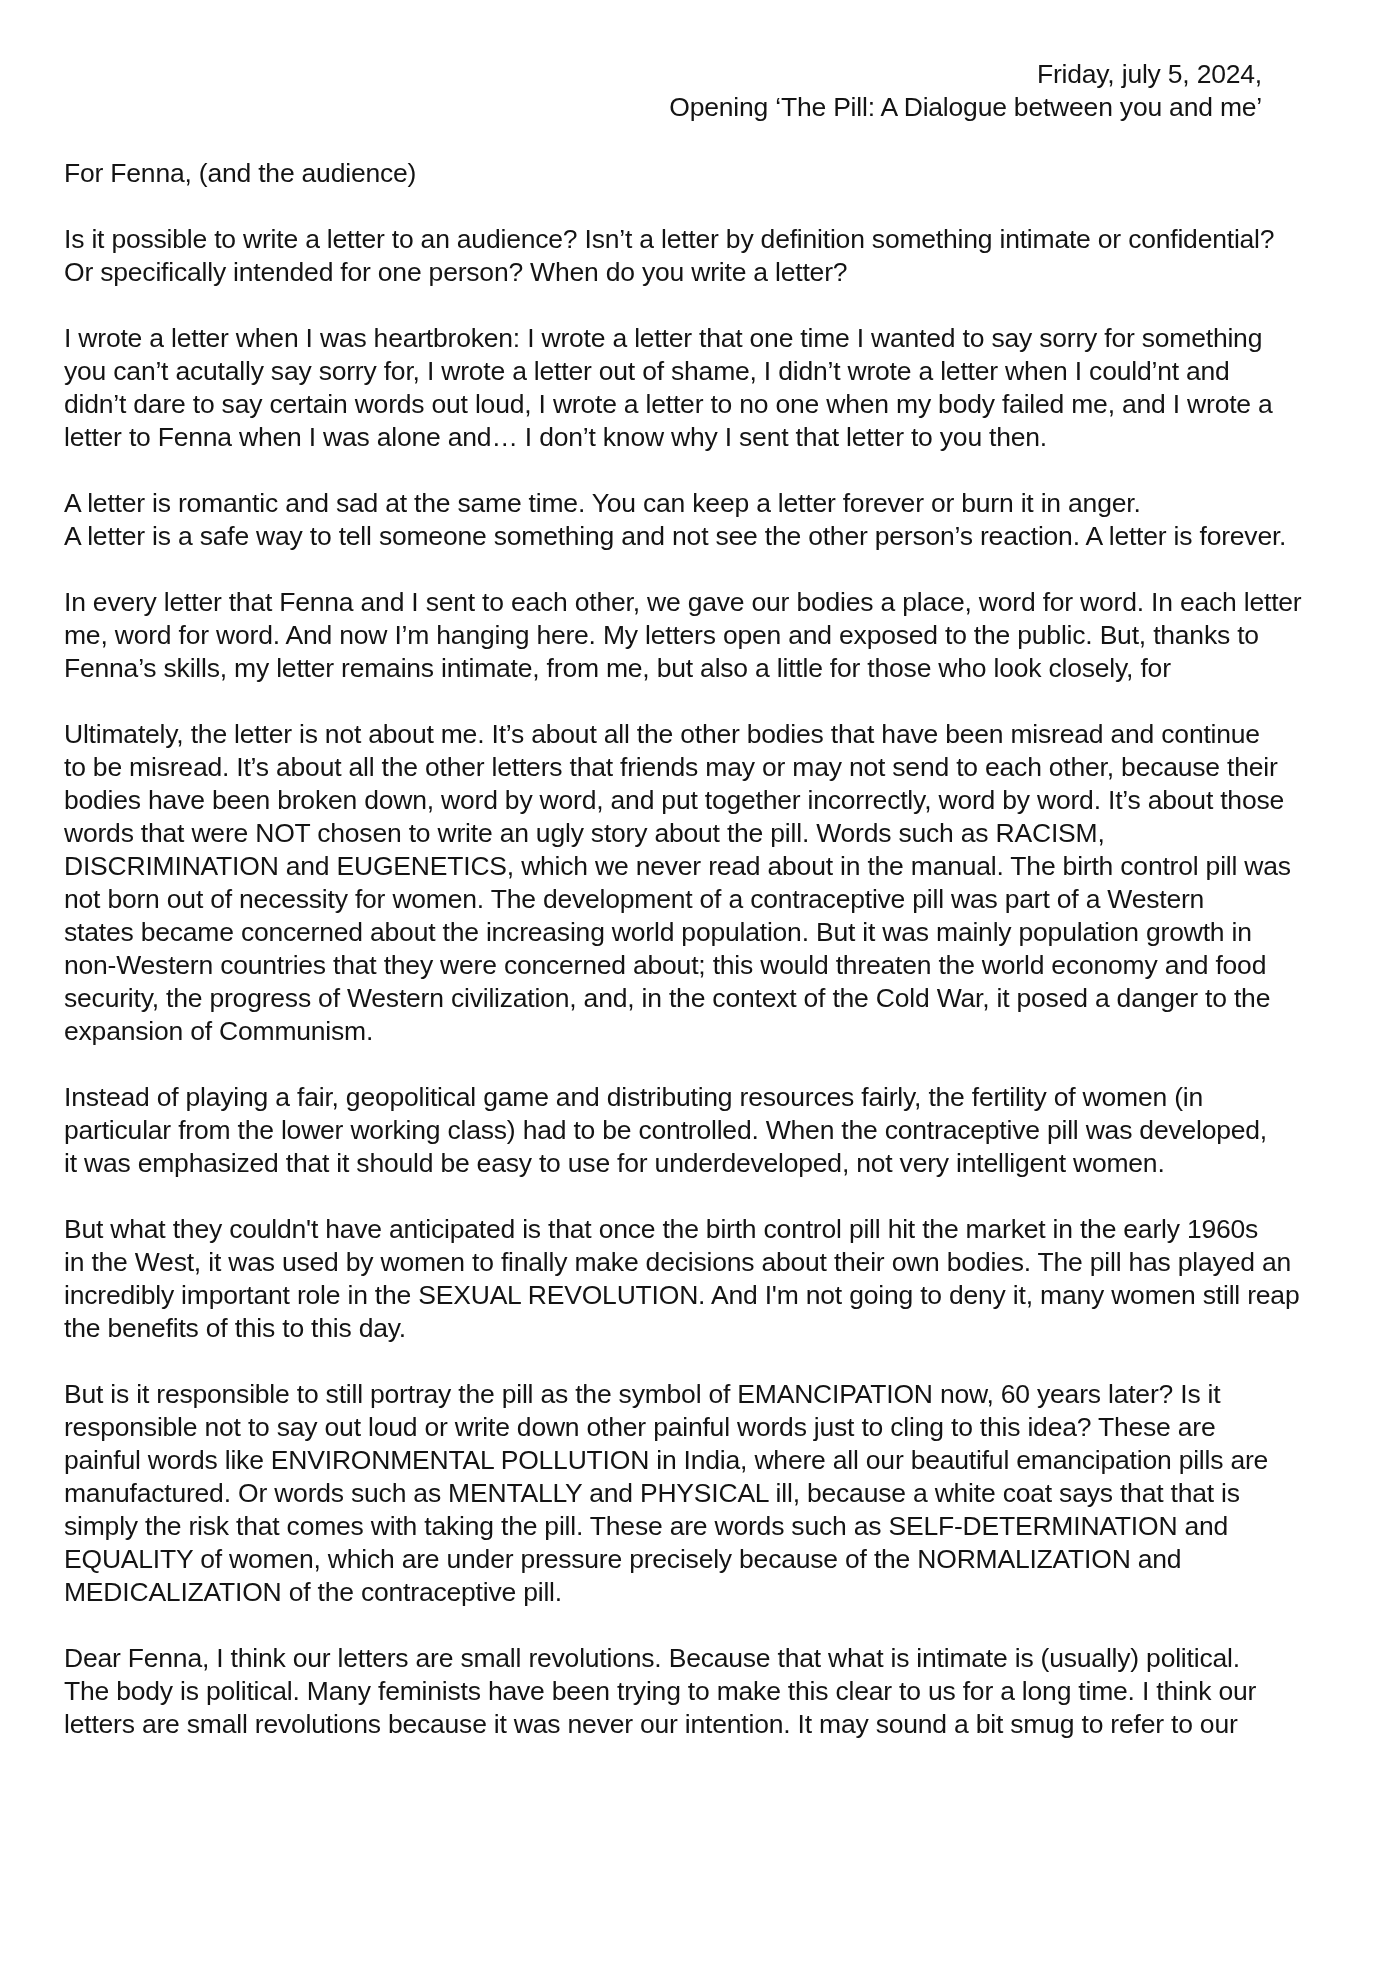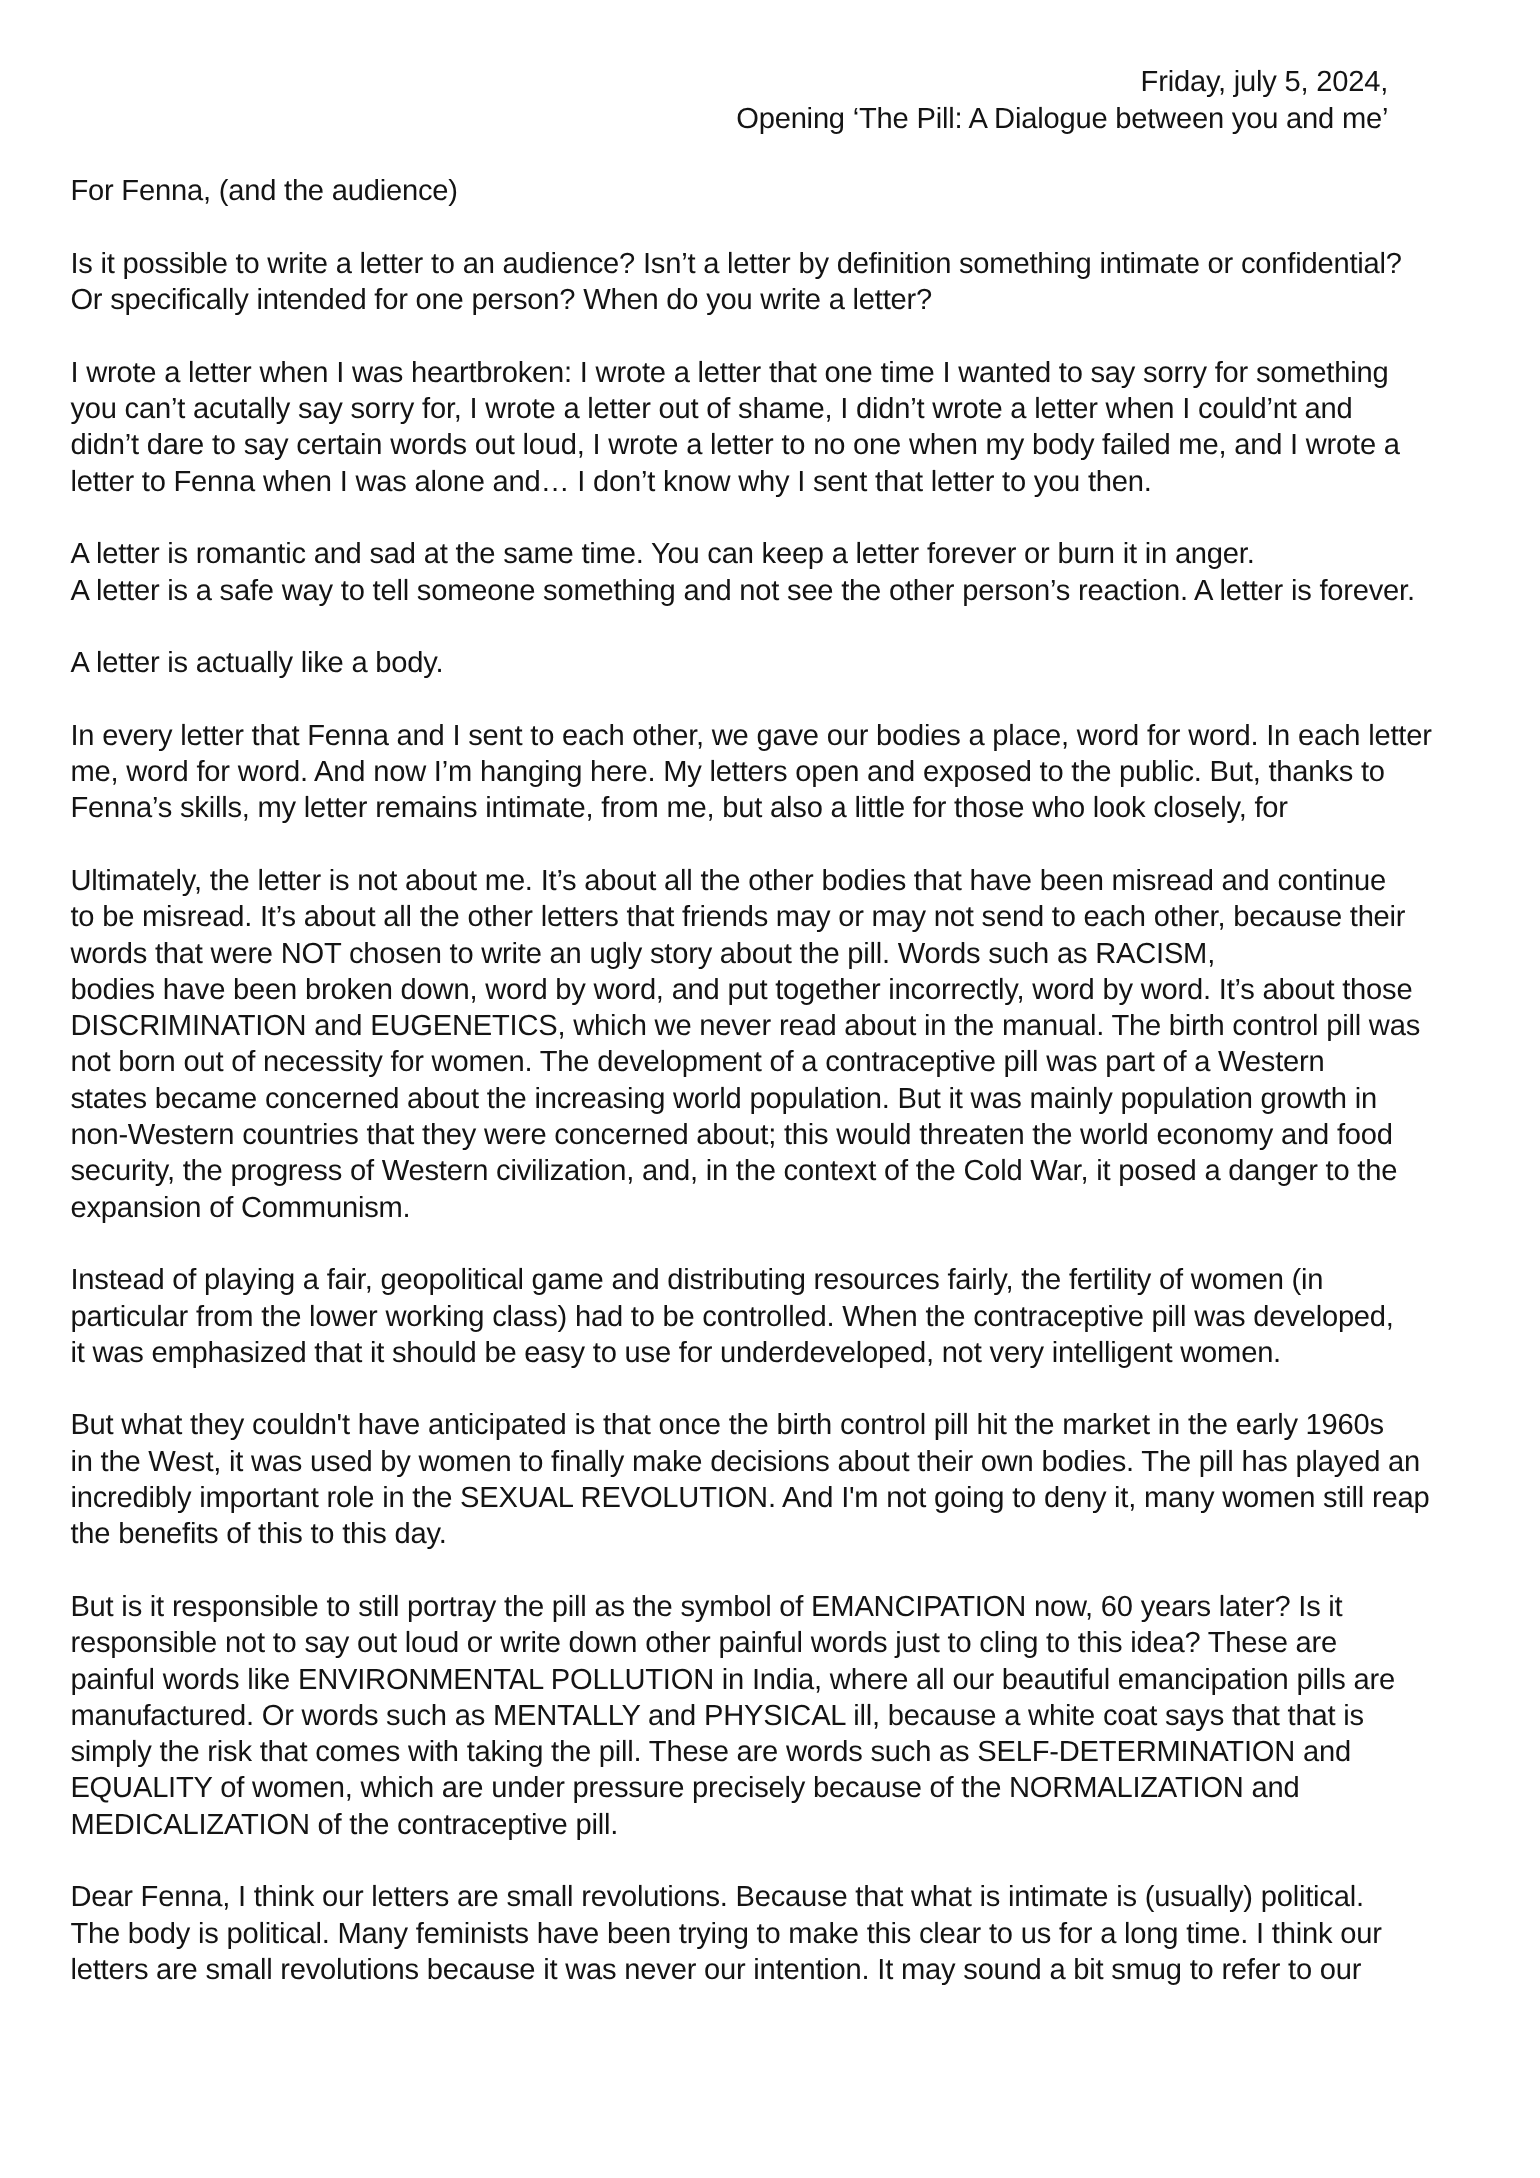--- a/index.html
+++ b/index.html
@@ -56,32 +56,29 @@
         <div class="ln">I wrote a letter when I was heartbroken: I wrote a letter that one time I wanted to say sorry for something</div>
         <div class="ln">you can’t acutally say sorry for, I wrote a letter out of shame, I didn’t wrote a letter when I could’nt and</div>
         <div class="ln">didn’t dare to say certain words out loud, I wrote a letter to no one when my body failed me, and I wrote a</div>
         <div class="ln">letter to Fenna when I was alone and… I don’t know why I sent that letter to you then.</div>
       </div>
       <div class="para">
         <div class="ln">A letter is romantic and sad at the same time. You can keep a letter forever or burn it in anger.</div>
         <div class="ln">A letter is a safe way to tell someone something and not see the other person’s reaction. A letter is forever.</div>
       </div>
       <div class="para">
-        <div class="ln">A letter is actually like a body.</div>
-      </div>
-      <div class="para">
         <div class="ln">In every letter that Fenna and I sent to each other, we gave our bodies a place, word for word. In each letter</div>
         <div class="ln">me, word for word. And now I’m hanging here. My letters open and exposed to the public. But, thanks to</div>
         <div class="ln">Fenna’s skills, my letter remains intimate, from me, but also a little for those who look closely, for</div>
       </div>
       <div class="para">
         <div class="ln">Ultimately, the letter is not about me. It’s about all the other bodies that have been misread and continue</div>
         <div class="ln">to be misread. It’s about all the other letters that friends may or may not send to each other, because their</div>
+        <div class="ln">bodies have been broken down, word by word, and put together incorrectly, word by word. It’s about those</div>
         <div class="ln">words that were NOT chosen to write an ugly story about the pill. Words such as RACISM,</div>
-        <div class="ln">bodies have been broken down, word by word, and put together incorrectly, word by word. It’s about those</div>
         <div class="ln">DISCRIMINATION and EUGENETICS, which we never read about in the manual. The birth control pill was</div>
         <div class="ln">not born out of necessity for women. The development of a contraceptive pill was part of a Western</div>
         <div class="ln">states became concerned about the increasing world population. But it was mainly population growth in</div>
         <div class="ln">non-Western countries that they were concerned about; this would threaten the world economy and food</div>
         <div class="ln">security, the progress of Western civilization, and, in the context of the Cold War, it posed a danger to the</div>
         <div class="ln">expansion of Communism.</div>
       </div>
       <div class="para">
         <div class="ln">Instead of playing a fair, geopolitical game and distributing resources fairly, the fertility of women (in</div>
         <div class="ln">particular from the lower working class) had to be controlled. When the contraceptive pill was developed,</div>

